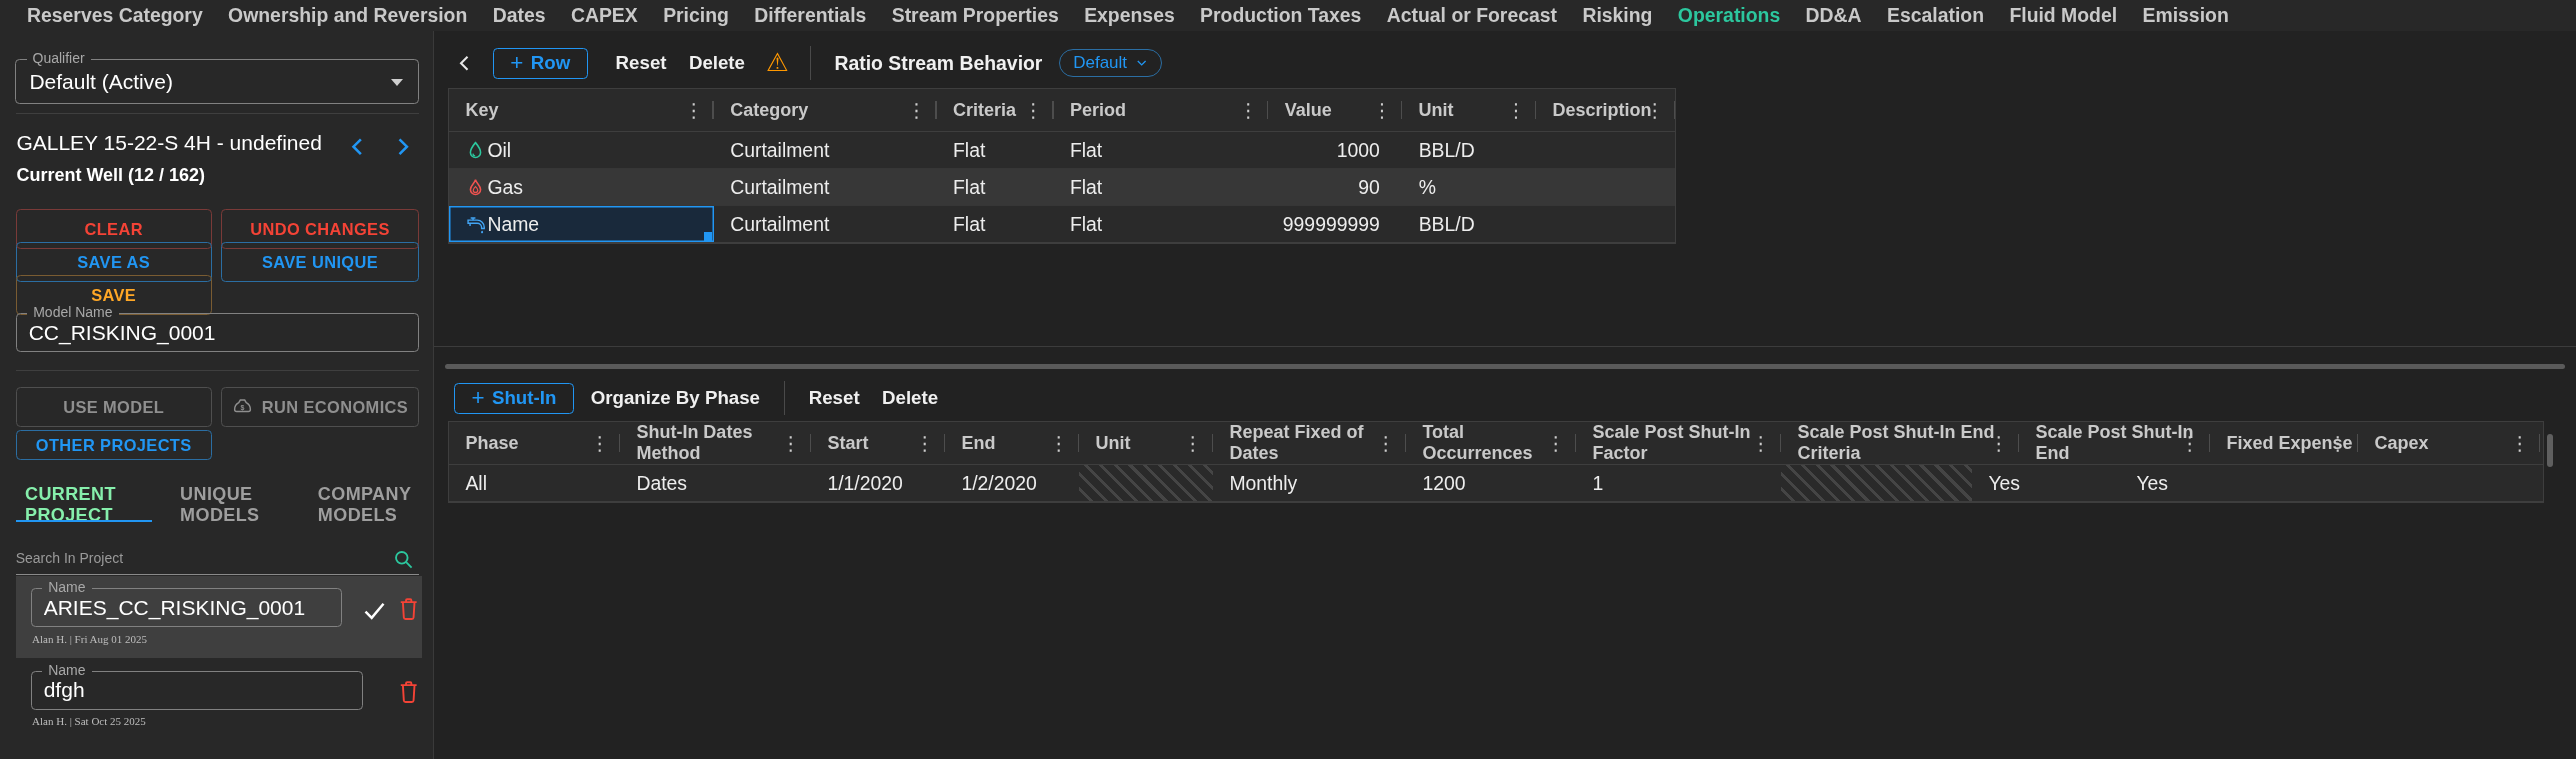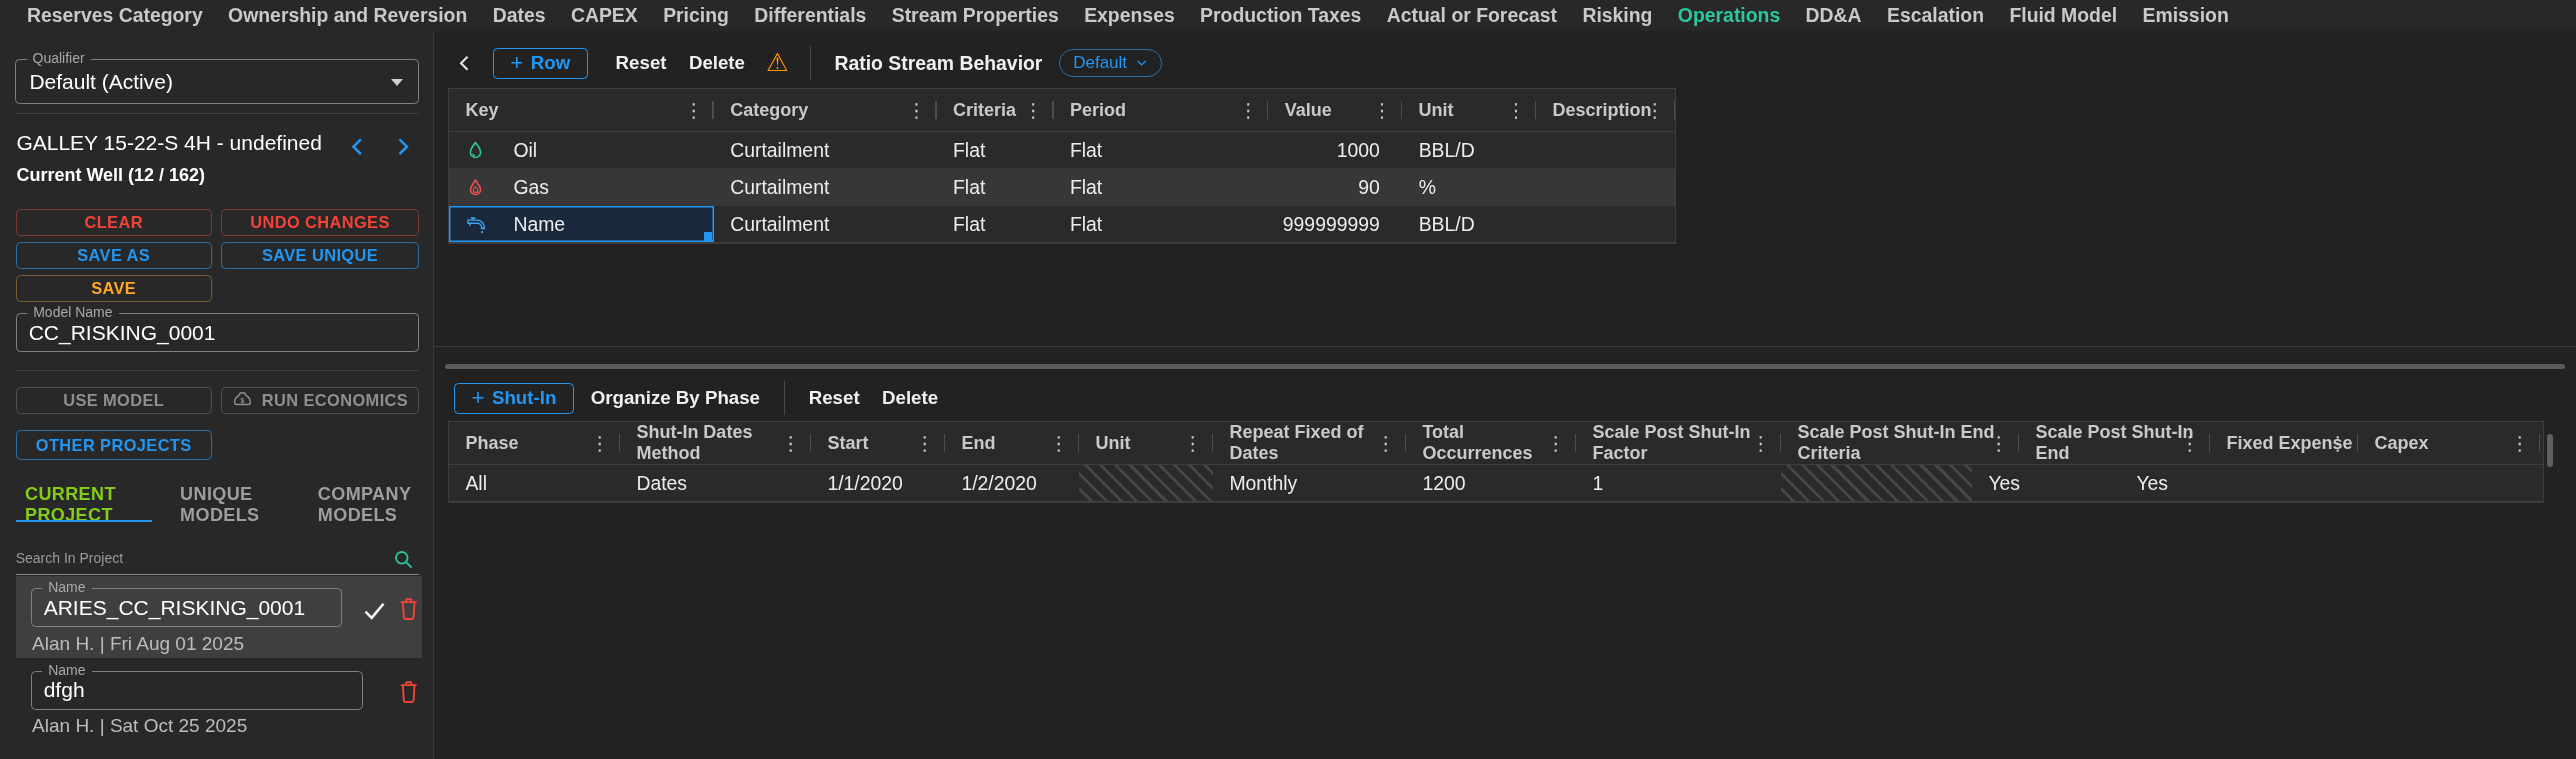--- a/index.html
+++ b/index.html
@@ -22,51 +22,51 @@
   .ovalue { position:absolute; left:13.4px; top:50%; transform:translateY(-50%); font-size:21px; color:#fff; }
   .qualifier { left:15px; top:28px; width:404px; height:45px; cursor:pointer; }
   .caret-down { position:absolute; right:15px; top:50%; margin-top:-3px; width:0; height:0;
                 border-left:6.7px solid transparent; border-right:6.7px solid transparent; border-top:7.5px solid #cfcfcf; }
   .sdivider { position:absolute; left:15.7px; width:403px; height:0.7px; background:#3f3f3f; }
   .d1 { top:82px; } .d2 { top:339px; }
   .well-name { position:absolute; left:16.4px; top:100px; font-size:21px; color:#fff; }
   .well-counter { position:absolute; left:16.4px; top:134px; font-size:18px; font-weight:bold; color:#fff; }
   .well-prev { position:absolute; left:345px; top:103px; cursor:pointer; }
   .well-next { position:absolute; left:390px; top:103px; cursor:pointer; }
-  .sbtn { position:absolute; height:27px; border-radius:4.5px; background:transparent; display:flex;
+  .sbtn { position:absolute; height:40px; border-radius:4.5px; background:transparent; display:flex;
           align-items:center; justify-content:center; font-size:16.4px; font-weight:bold; letter-spacing:0.4px; cursor:pointer; }
   .b-red  { border:0.7px solid #7a3a38; color:#f44336; }
   .b-blue { border:0.7px solid #2b6ea3; color:#2196f3; }
   .b-org  { border:0.7px solid #7a5c32; color:#ffa726; }
   .b-grey { border:0.7px solid #4f4f4f; color:#8f8f8f; }
   .col1 { left:15.7px; width:196px; } .col2 { left:221px; width:198px; }
   .r1 { top:178px; } .r2 { top:211px; } .r3 { top:244px; }
   .model-field { left:15.7px; top:282px; width:403px; height:39px; }
   .model-field input, .name-field input { position:absolute; inset:0; background:transparent; border:0; outline:0;
           color:#fff; font-size:21px; font-family:"Liberation Sans",sans-serif; padding:0 12px; width:100%; }
   .r4 { top:356px; }
   .bag-icon { margin-right:9px; }
   .other-projects { left:15.7px; top:399px; width:196px; height:30px; }
   .tabs { position:absolute; left:25px; top:453px; display:flex; gap:36px; }
   .tab { font-size:18px; font-weight:bold; color:#9e9e9e; letter-spacing:0.4px; cursor:pointer; }
-  .tab.active { color:#84cc16; }
+  .tab.active { color:#86efac; }
   .tab-underline { position:absolute; left:15.7px; top:489px; width:136px; height:2.2px; background:#2196f3; }
   .search-wrap { position:absolute; left:15.7px; top:511px; width:403px; height:33px; border-bottom:0.7px solid #8a8a8a; }
   .search-wrap input { width:100%; height:100%; background:transparent; border:0; outline:0; color:#e8e8e8;
           font-size:14px; font-family:"Liberation Sans",sans-serif; }
   .search-wrap input::placeholder { color:#9a9a9a; }
   .search-icon { position:absolute; right:4.5px; top:6px; }
   .mitem { position:absolute; left:15.7px; width:406px; height:82px; }
   .mitem.selected { background:#3f3f3f; }
   .mi1 { top:545px; } .mi2 { top:629px; }
   .name-field { position:absolute;padding-left:20px; }
   .mi1 .name-field { left:15px; top:12px; width:311px; height:39px; }
   .mi2 .name-field { left:15px; top:10.5px; width:332px; height:39px; }
   .flabel.on-sel { background:#3f3f3f; }
-  .mi-meta { position:absolute; left:16.4px; font-size:19px; color:#bdbdbd; }
+  .mi-meta { position:absolute; left:16.4px; font-size:11px; color:#bdbdbd;font-family:Liberation Serif, serif; }
   .mi1 .mi-meta { top:57px; } .mi2 .mi-meta { top:55px; }
   .check-btn { position:absolute; left:345px; top:21px; cursor:pointer; }
   .trash-btn { position:absolute; left:380px; top:19.4px; cursor:pointer; }
   .mi2 .trash-btn { top:18px; }
 
   
   .main { position:absolute; left:434px; top:31px; width:2142px; height:728px; background:#222; }
   .toolbar { position:absolute; left:20px; display:flex; align-items:center; height:34px; }
   .t1 { top:15px; } .t2 { top:350px; }
   .tool-btn { display:flex; align-items:center; gap:7.5px; border:0.7px solid #2196f3; border-radius:4.5px;
@@ -83,21 +83,21 @@
   .grid1 { top:57px; width:1228px; }
   .grid2 { top:390px; width:2096px; }
   .hrow { display:flex; height:43px; border-bottom:0.7px solid #3e3e3e; }
   .hcell { position:relative; display:flex; align-items:center; padding-left:16.4px; font-size:18px;
            font-weight:bold; color:#c9c9c9; cursor:pointer; }
   .hcell::after { content:''; position:absolute; right:0; top:12px; bottom:12px; width:1.5px; background:#4d4d4d; }
   .kebab { position:absolute; right:10.5px; color:#cdcdcd; font-size:19.4px; font-weight:normal; cursor:pointer; }
   .trow { display:flex; height:37px; border-bottom:0.7px solid #363636; }
   .trow:last-child { border-bottom:0.7px solid #3e3e3e; }
   .trow.hl { background:#373737; }
-  .cell { position:relative; display:flex; align-items:center; gap:27px; padding-left:16.4px; font-size:19.4px; color:#ededed; }
+  .cell { position:relative; display:flex; align-items:center; gap:1px; padding-left:16.4px; font-size:19.4px; color:#ededed; }
   .cell.num { justify-content:flex-end; padding-right:22.4px; padding-left:0; }
   .sel-blue { box-shadow:inset 0 0 0 1.5px #2196f3; background:#19293b; }
   .sel-blue::after { content:''; position:absolute; right:1.5px; bottom:1.5px; width:8.2px; height:8.2px; background:#2196f3; }
   .sel-white { box-shadow:inset 0 0 0 1.5px #dfdfdf; background:#333333; }
   .sel-white::after { content:''; position:absolute; right:1.5px; bottom:1.5px; width:8.2px; height:8.2px; background:#2196f3; }
   .hatch { background-image:repeating-linear-gradient(45deg, transparent 0 7.5px, #454545 7.5px 10.5px); }
 
   
   .t1c0{width:265px}.t1c1{width:223px}.t1c2{width:117px}.t1c3{width:215px}.t1c4{width:134px}.t1c5{width:134px}.t1c6{width:139px}
   

